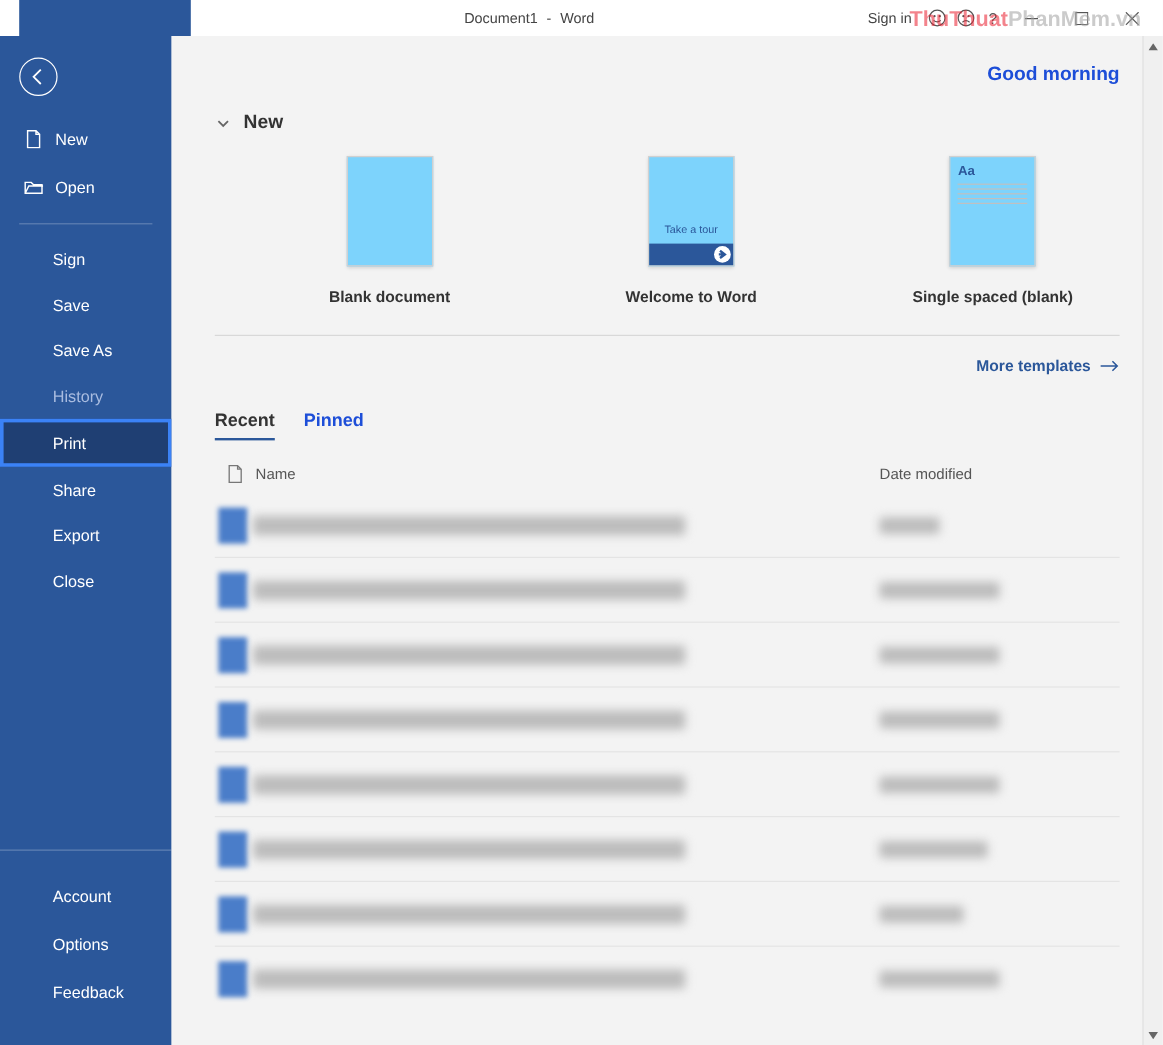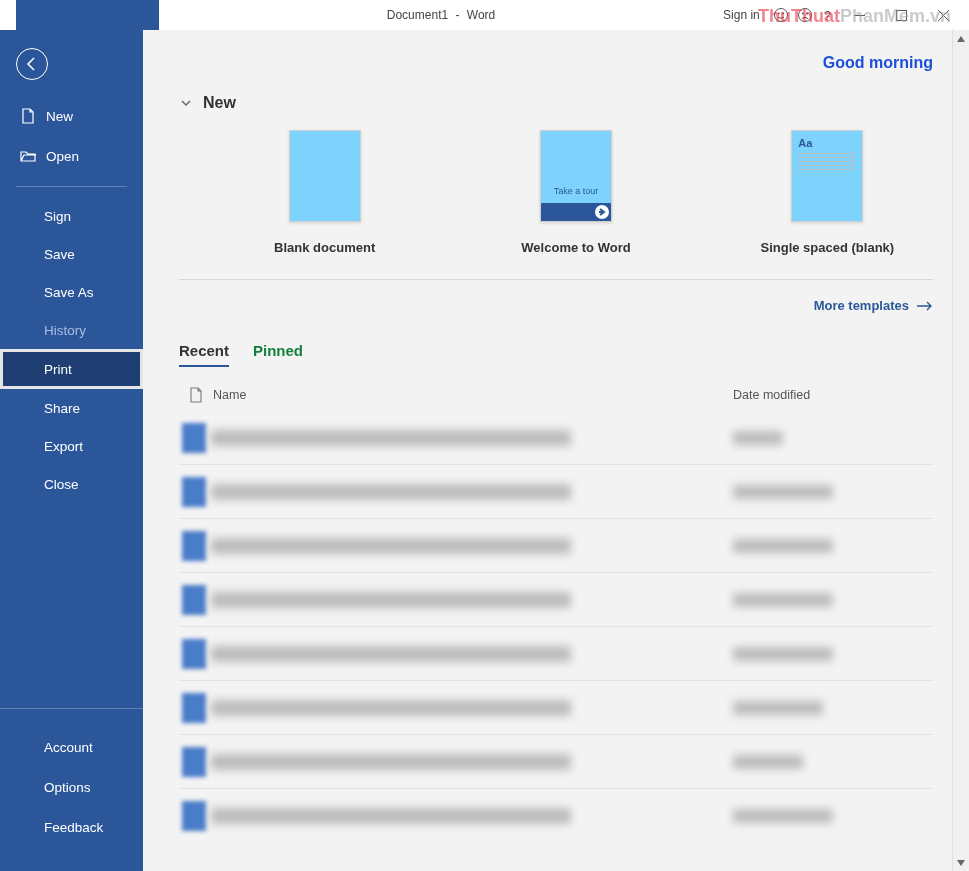--- a/index.html
+++ b/index.html
@@ -23,21 +23,21 @@
 
 
 .app { display: flex; height: calc(100% - 30px); }
 
 
 .sidebar { width: 143px; background: #2b579a; color: #fff; display: flex; flex-direction: column; padding-top: 10px; }
 .back-btn { width: 32px; height: 32px; border: 1.5px solid #fff; border-radius: 50%; margin: 8px 0 16px 16px; display: flex; align-items: center; justify-content: center; cursor: pointer; }
 .back-btn svg { stroke: #fff; stroke-width: 1.5; fill: none; }
 .side-item { display: flex; align-items: center; height: 40px; padding-left: 20px; font-size: 13.5px; cursor: pointer; gap: 10px; }
 .side-item.active { background: #1f3f73; }
-.side-item.highlight { border: 3px solid #e5e5e5; background: #1f3f73; padding-left: 17px; height: 40px; }
+.side-item.highlight { border: 3px solid #3b82f6; background: #1f3f73; padding-left: 17px; height: 40px; }
 .side-sep { height: 1px; background: rgba(255,255,255,0.25); margin: 10px 16px; }
 .side-sub { padding-left: 44px; height: 38px; display: flex; align-items: center; font-size: 13.5px; cursor: pointer; }
 .sidebar-bottom { margin-top: auto; padding-bottom: 24px; border-top: 1px solid rgba(255,255,255,0.25); padding-top: 18px; }
 .sidebar-bottom .side-sub { height: 40px; }
 
 
 .main { flex: 1; background: #f3f3f3; overflow-y: auto; position: relative; }
 .scroll-inner { padding: 0 36px 0 36px; }
 .greeting { font-size: 16px; font-weight: 600; color: #1d4ed8; margin: 24px 0 22px 0; text-align: right; }
 .section-hdr { display: flex; align-items: center; gap: 10px; font-size: 16px; font-weight: 600; color: #333; margin-bottom: 18px; cursor: pointer; }
@@ -57,21 +57,21 @@
 .single-aa { color: #2b579a; font-weight: 700; font-size: 11px; }
 .single-lines { margin-top: 4px; }
 .single-lines div { height: 1px; background: #c0c0c0; margin: 3px 0; }
 
 .divider { height: 1px; background: #d8d8d8; margin: 0 0 16px 0; }
 .more-link { text-align: right; margin: 0 0 28px 0; }
 .more-link a { color: #2b579a; font-size: 13px; font-weight: 600; text-decoration: none; display: inline-flex; align-items: center; gap: 8px; cursor: pointer; }
 
 
 .tabs { display: flex; gap: 24px; margin-bottom: 10px; }
-.tab { font-size: 15px; font-weight: 600; color: #15803d; padding-bottom: 6px; cursor: pointer; }
+.tab { font-size: 15px; font-weight: 600; color: #1d4ed8; padding-bottom: 6px; cursor: pointer; }
 .tab.active { color: #333; border-bottom: 2px solid #2b579a; }
 
 
 .list-hdr { display: flex; align-items: center; padding: 10px 0 8px 0; font-size: 12.5px; color: #555; }
 .col-icon { width: 34px; display: flex; justify-content: center; }
 .col-name { flex: 1; }
 .col-date { width: 200px; }
 
 
 .file-row { display: flex; align-items: center; height: 54px; border-bottom: 1px solid #e4e4e4; }

